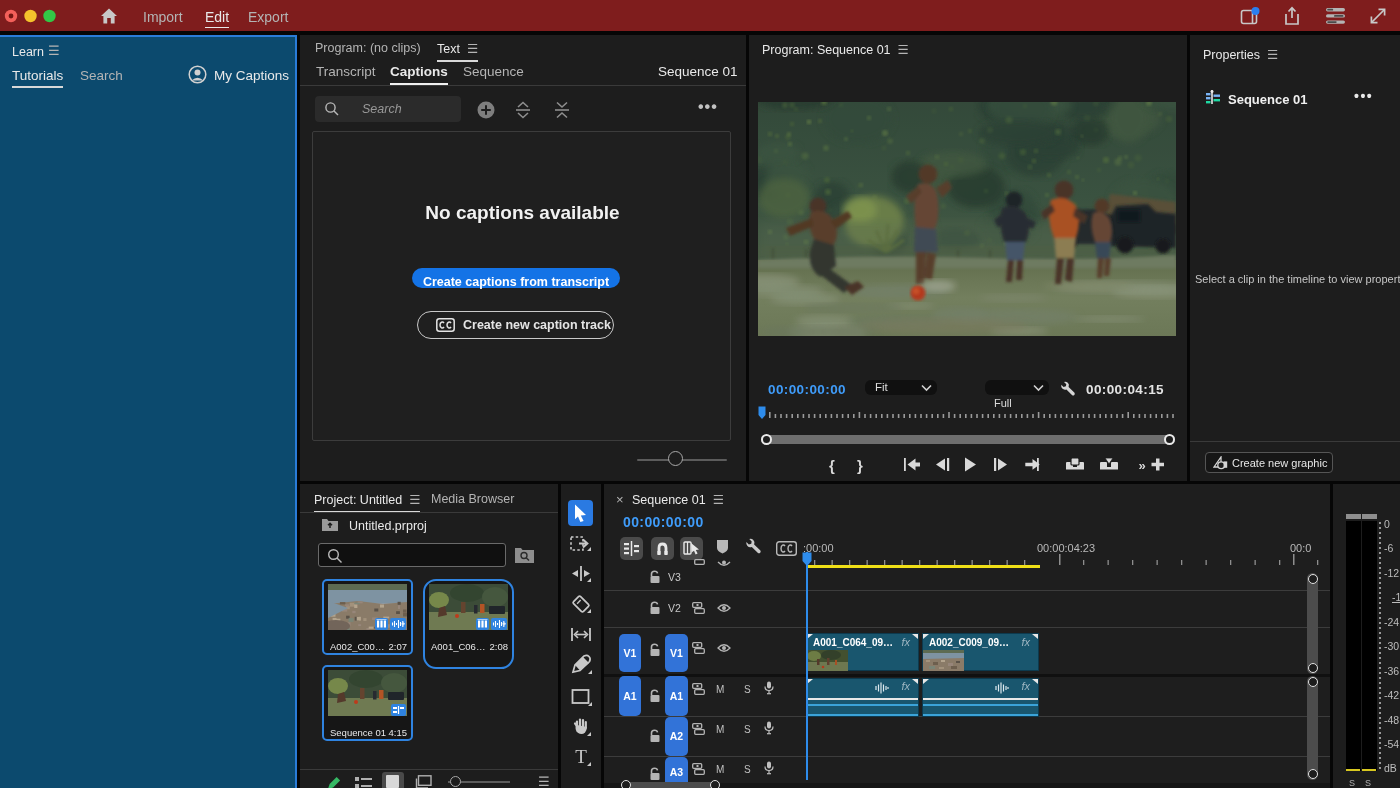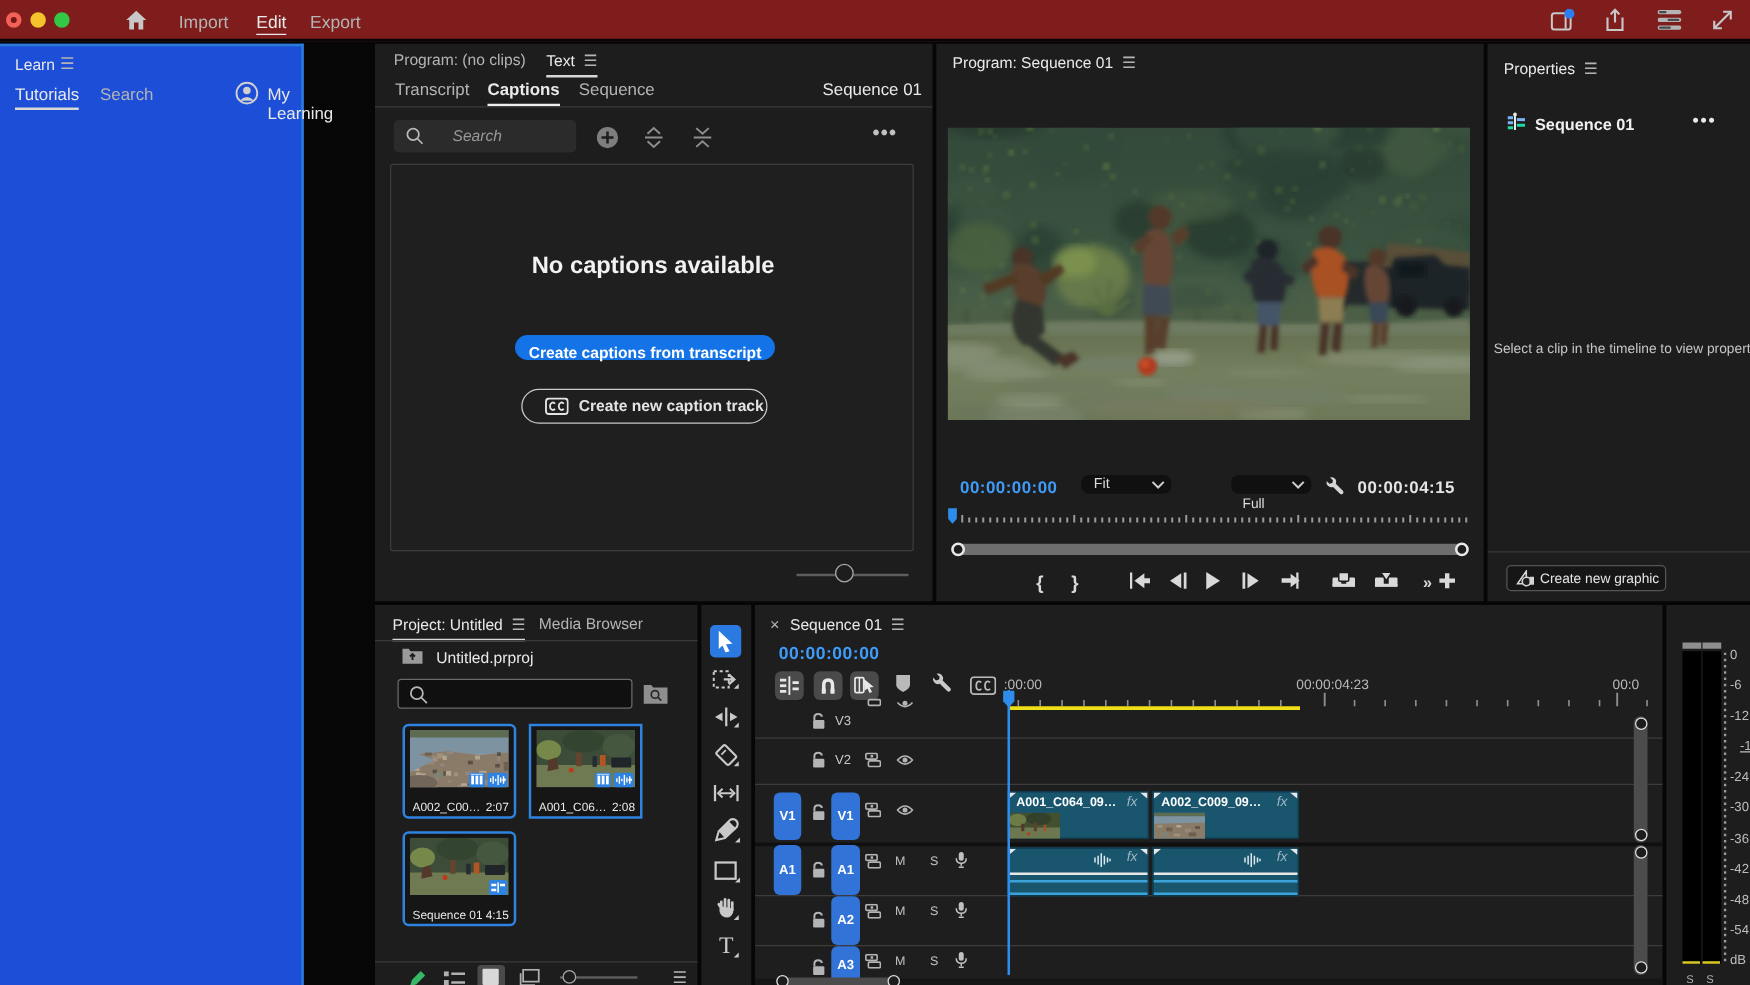--- a/index.html
+++ b/index.html
@@ -46,31 +46,31 @@
     <rect x="8" y="8" width="9.5" height="1.8" rx="0.9" fill="#4a4a4a"></rect>
     <rect x="1.2" y="14.2" width="9.5" height="1.8" rx="0.9" fill="#4a4a4a"></rect>
   </svg>
   <svg class="ab" style="left:1368px;top:6px" width="20" height="20" viewBox="0 0 20 20">
     <line x1="4" y1="16" x2="16" y2="4" stroke="#c8c8c8" stroke-width="1.7"></line>
     <path d="M10.5 3.4 L16.6 3.4 L16.6 9.5" fill="none" stroke="#c8c8c8" stroke-width="1.7"></path>
     <path d="M3.4 10.5 L3.4 16.6 L9.5 16.6" fill="none" stroke="#c8c8c8" stroke-width="1.7"></path>
   </svg>
 </div>
 
-<div class="panel" id="learn" style="left:0;top:35px;width:243px;height:753px;background:#1d4ed8;border:2px solid #2a7cd8;border-left:none;border-bottom:none;">
+<div class="panel" id="learn" style="left:0;top:35px;width:297px;height:753px;background:#0c4a6e;border:2px solid #2a7cd8;border-left:none;border-bottom:none;">
   <div class="ab w" style="left:12px;top:8px;font-size:12.5px;">Learn</div>
   <div class="ab g" style="left:48px;top:6px;font-size:13px;">☰</div>
   <div class="ab w" style="left:12px;top:31px;font-size:13.5px;border-bottom:2px solid #d8d8d8;padding-bottom:3px;">Tutorials</div>
   <div class="ab g" style="left:80px;top:31px;font-size:13.5px;">Search</div>
   <svg class="ab" style="left:188px;top:28px;" width="19" height="19" viewBox="0 0 19 19">
     <circle cx="9.5" cy="9.5" r="8.3" fill="none" stroke="#d0d0d0" stroke-width="1.5"></circle>
     <circle cx="9.5" cy="7.4" r="3" fill="#d0d0d0"></circle>
     <path d="M3.6 15.5 Q9.5 9.8 15.4 15.5" fill="#d0d0d0"></path>
   </svg>
-  <div class="ab w" style="left:214px;top:31px;font-size:13.5px;">My Learning</div>
+  <div class="ab w" style="left:214px;top:31px;font-size:13.5px;">My Captions</div>
 </div>
 
 <div class="panel" id="captions" style="left:300px;top:35px;width:446px;height:446px;">
   <div class="ab g" style="left:15px;top:6px;font-size:12.5px;">Program: (no clips)</div>
   <div class="ab w" style="left:137px;top:6px;font-size:12.5px;border-bottom:2px solid #d8d8d8;padding-bottom:4px;">Text&nbsp;&nbsp;<span class="g">☰</span></div>
   <div class="ab g" style="left:16px;top:29px;font-size:13.5px;">Transcript</div>
   <div class="ab w" style="left:90px;top:29px;font-size:13.5px;font-weight:bold;border-bottom:2.5px solid #f0f0f0;padding-bottom:4px;">Captions</div>
   <div class="ab g" style="left:163px;top:29px;font-size:13.5px;">Sequence</div>
   <div class="ab w" style="left:358px;top:29px;font-size:13.5px;">Sequence 01</div>
   <div class="ab" style="left:0;top:50px;width:446px;height:1px;background:#3a3a3a;"></div>
@@ -645,21 +645,21 @@
             <rect width="13" height="12" rx="2" fill="#2f83e0"></rect>
             <rect x="2" y="2.5" width="2.2" height="7" fill="#fff"></rect>
             <rect x="5.4" y="2.5" width="2.2" height="7" fill="#fff"></rect>
             <rect x="8.8" y="2.5" width="2.2" height="7" fill="#fff"></rect>
             <rect x="1.5" y="1" width="10" height="1" fill="#fff" opacity="0.6"></rect>
           </svg>
         </div>
 <div class="ab" style="left:6px;top:60px;font-size:9.5px;color:#e8e8e8;white-space:nowrap;max-width:57px;overflow:hidden;">A002_C00…</div>
 <div class="ab" style="right:4px;top:60px;font-size:9.5px;color:#e8e8e8;">2:07</div>
 </div>
-<div class="ab" style="left:123px;top:95px;width:91px;height:76px;border:2px solid #2f83e0;border-radius:0;background:#161616;">
+<div class="ab" style="left:123px;top:95px;width:91px;height:90px;border:2px solid #2f83e0;border-radius:13px;background:#161616;">
 <div class="ab" style="left:4px;top:3px;width:79px;height:46px;overflow:hidden;">
           <svg width="79" height="46" viewBox="0 0 79 46">
             <rect width="79" height="46" fill="#3c4c38"></rect>
             <rect x="0" y="28" width="79" height="18" fill="#6f7a52"></rect>
             <ellipse cx="10" cy="16" rx="10" ry="8" fill="#76884a"></ellipse>
             <ellipse cx="38" cy="9" rx="17" ry="9" fill="#334530"></ellipse>
             <ellipse cx="66" cy="13" rx="13" ry="10" fill="#45573e"></ellipse>
             <rect x="60" y="22" width="16" height="8" rx="1" fill="#20252a"></rect>
             <path d="M10 24 L16 22 L18 31 L9 33 Z" fill="#54392b"></path>
             <rect x="32" y="18" width="4.5" height="11" fill="#64442f"></rect>

